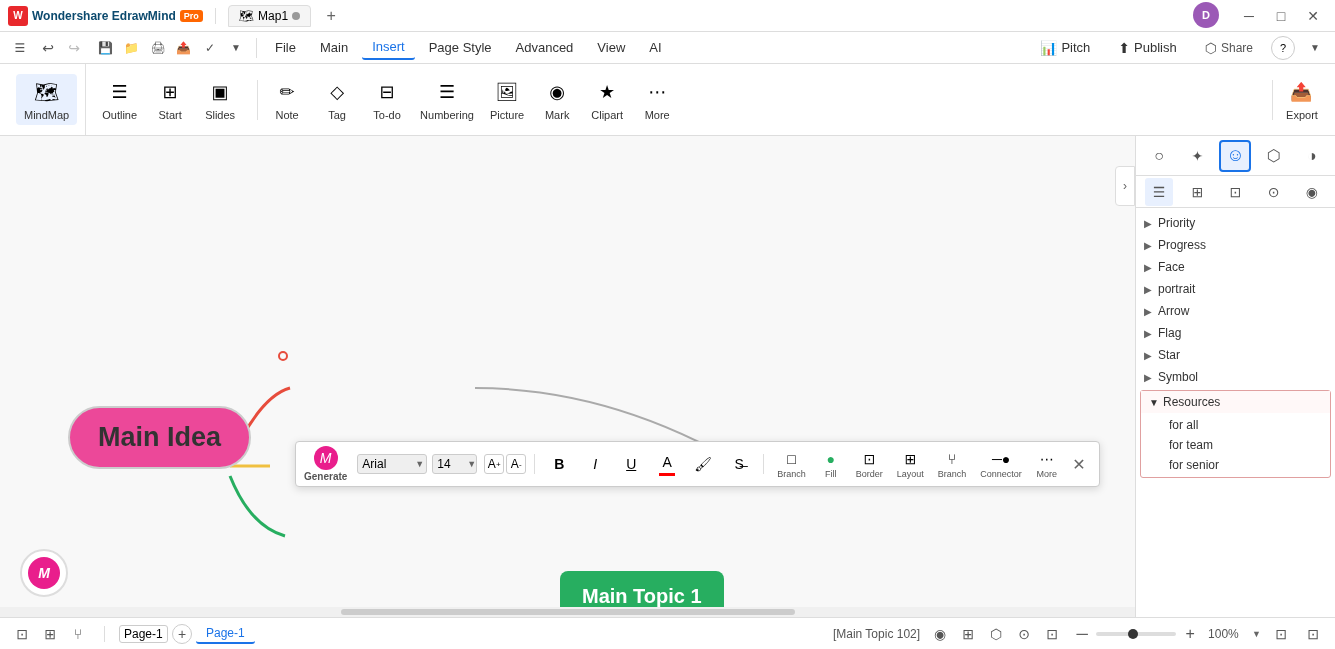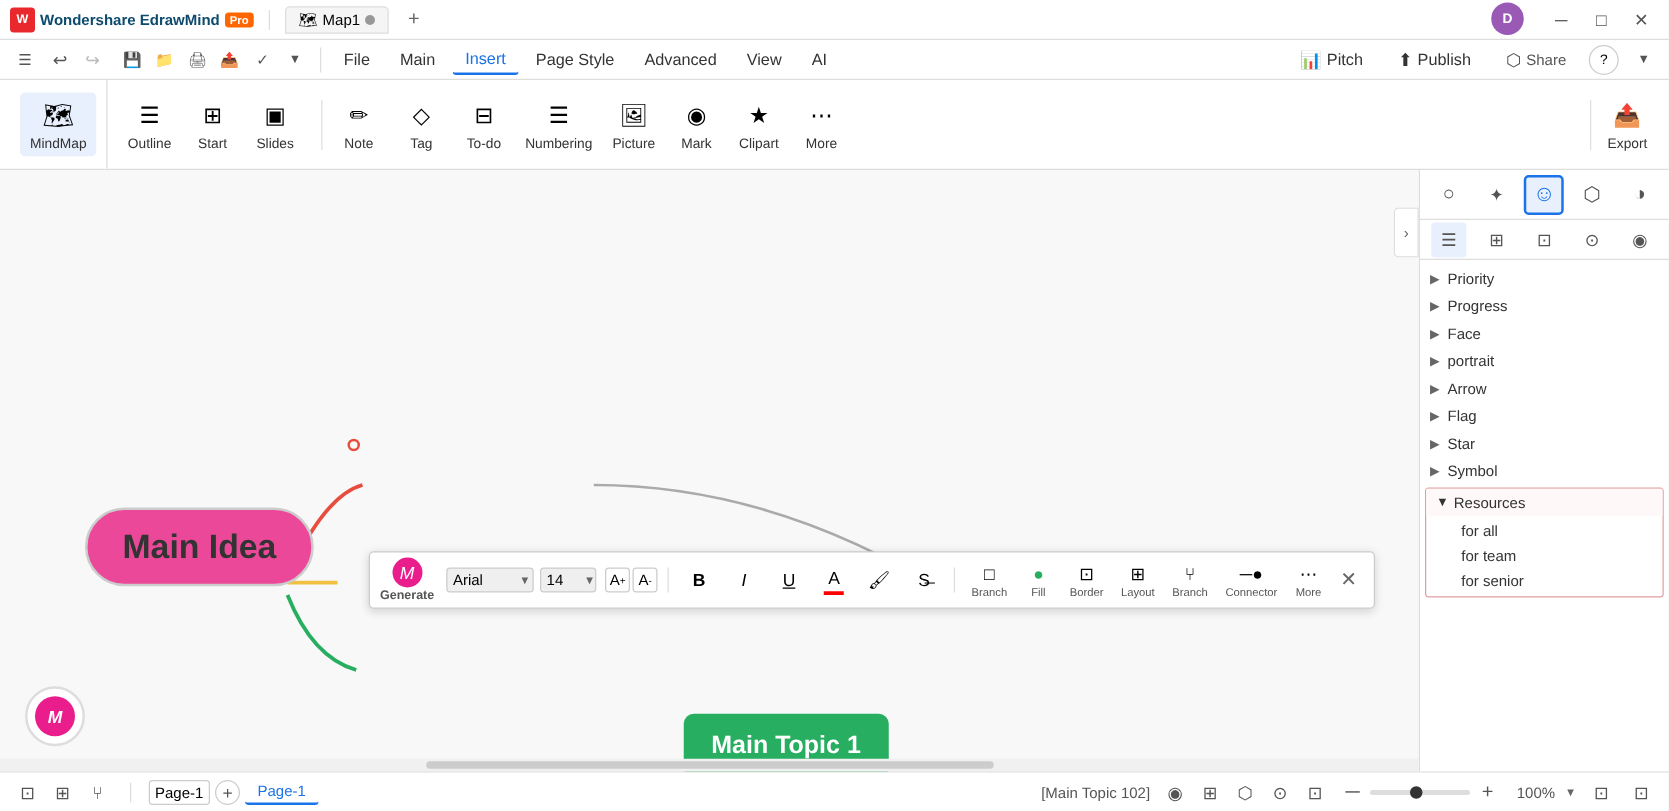--- a/index.html
+++ b/index.html
@@ -60,32 +60,32 @@
     .resources-header .arrow { width: 14px; font-size: 10px; }
     .resources-sub { padding: 2px 0 2px 20px; }
     .resources-sub-item { padding: 3px 8px; font-size: 12px; color: #333; cursor: pointer; }
 
     
     #collapse-btn { position: absolute; right: 200px; top: 50%; transform: translateY(-50%); width: 20px; height: 40px; background: #fff; border: 1px solid #ddd; border-radius: 4px 0 0 4px; display: flex; align-items: center; justify-content: center; cursor: pointer; color: #666; z-index: 10; }
 
     
     #statusbar { height: 32px; background: #fff; border-top: 1px solid #ddd; display: flex; align-items: center; padding: 0 10px; gap: 8px; font-size: 12px; color: #555; }
     #statusbar .status-icons { display: flex; gap: 4px; align-items: center; }
-    #statusbar .page-tabs { display: flex; gap: 4px; flex: 1; }
+    #statusbar .page-tabs { display: flex; align-items: center; gap: 4px; flex: 1; }
     #statusbar .page-tab { padding: 2px 10px; border-radius: 3px; cursor: pointer; color: #555; }
     #statusbar .page-tab.active { color: #1a73e8; border-bottom: 2px solid #1a73e8; }
     #statusbar .page-add { width: 20px; height: 20px; display: flex; align-items: center; justify-content: center; cursor: pointer; color: #555; border: 1px solid #ccc; border-radius: 50%; font-size: 14px; }
     #statusbar .status-right { margin-left: auto; display: flex; align-items: center; gap: 8px; }
     #statusbar .zoom-ctrl { display: flex; align-items: center; gap: 4px; }
     #statusbar .zoom-btn { width: 20px; height: 20px; display: flex; align-items: center; justify-content: center; cursor: pointer; font-size: 16px; }
     #statusbar .zoom-slider { width: 80px; height: 4px; background: #ddd; border-radius: 2px; position: relative; }
     #statusbar .zoom-slider-thumb { width: 10px; height: 10px; background: #333; border-radius: 50%; position: absolute; top: -3px; left: 40%; }
     .main-idea { position: absolute; left: 68px; top: 270px; background: #ec4899; border-radius: 50px; padding: 14px 28px; font-size: 27px; font-weight: bold; color: #333; border: 2px solid #ccc; white-space: nowrap; }
     .topic-box { position: absolute; border-radius: 8px; padding: 14px 22px; font-size: 20px; font-weight: bold; color: #fff; white-space: nowrap; }
-    .topic1 { left: 267px; top: 218px; background: #27ae60; border: 3px solid #e74c3c; }
+    .topic1 { left: 280px; top: 218px; background: #27ae60; border: 3px solid #e74c3c; }
     .topic3 { left: 295px; top: 377px; background: #e91e8c; border: none; }
     .connector-label { position: absolute; left: 773px; top: 310px; font-size: 12px; color: #333; text-align: center; }
 
     
     .text-toolbar { position: absolute; left: 295px; top: 305px; background: #fff; border: 1px solid #ccc; border-radius: 4px; box-shadow: 0 2px 8px rgba(0,0,0,0.15); display: flex; align-items: center; padding: 4px 8px; gap: 4px; z-index: 100; }
     .text-toolbar .generate-btn { display: flex; flex-direction: column; align-items: center; gap: 1px; margin-right: 6px; cursor: pointer; }
     .text-toolbar .generate-icon { width: 24px; height: 24px; background: #e91e8c; border-radius: 50%; display: flex; align-items: center; justify-content: center; color: #fff; font-size: 14px; }
     .text-toolbar .generate-label { font-size: 10px; color: #555; font-weight: bold; }
     .text-toolbar .font-select { border: 1px solid #ccc; border-radius: 3px; padding: 2px 4px; font-size: 12px; width: 70px; }
     .text-toolbar .font-size-select { border: 1px solid #ccc; border-radius: 3px; padding: 2px 4px; font-size: 12px; width: 45px; }
@@ -448,21 +448,21 @@
       <div class="ur-btn" style="font-size:14px;">⊙</div>
       <div class="ur-btn" style="font-size:14px;">⊡</div>
     </div>
     <div class="zoom-ctrl">
       <div class="zoom-btn">─</div>
       <div class="zoom-slider">
         <div class="zoom-slider-thumb"></div>
       </div>
       <div class="zoom-btn">+</div>
     </div>
-    <span style="font-size:12px; min-width:36px;text-align:right;">100%</span>
+    <span style="font-size:12px; min-width:36px;">100%</span>
     <span style="font-size:9px; color:#666;">▼</span>
     <div class="ur-btn" style="font-size:14px;">⊡</div>
     <div class="ur-btn" style="font-size:14px;">⊡</div>
   </div>
 </div>
 
 <div id="collapse-btn" style="position:fixed; right:200px; top:calc(32px + 32px + 72px + 50px); width:20px; height:40px; background:#fff; border:1px solid #ddd; border-radius:4px 0 0 4px; display:flex; align-items:center; justify-content:center; cursor:pointer; z-index:10;">
   <span style="font-size:12px; color:#666;">›</span>
 </div>
 

